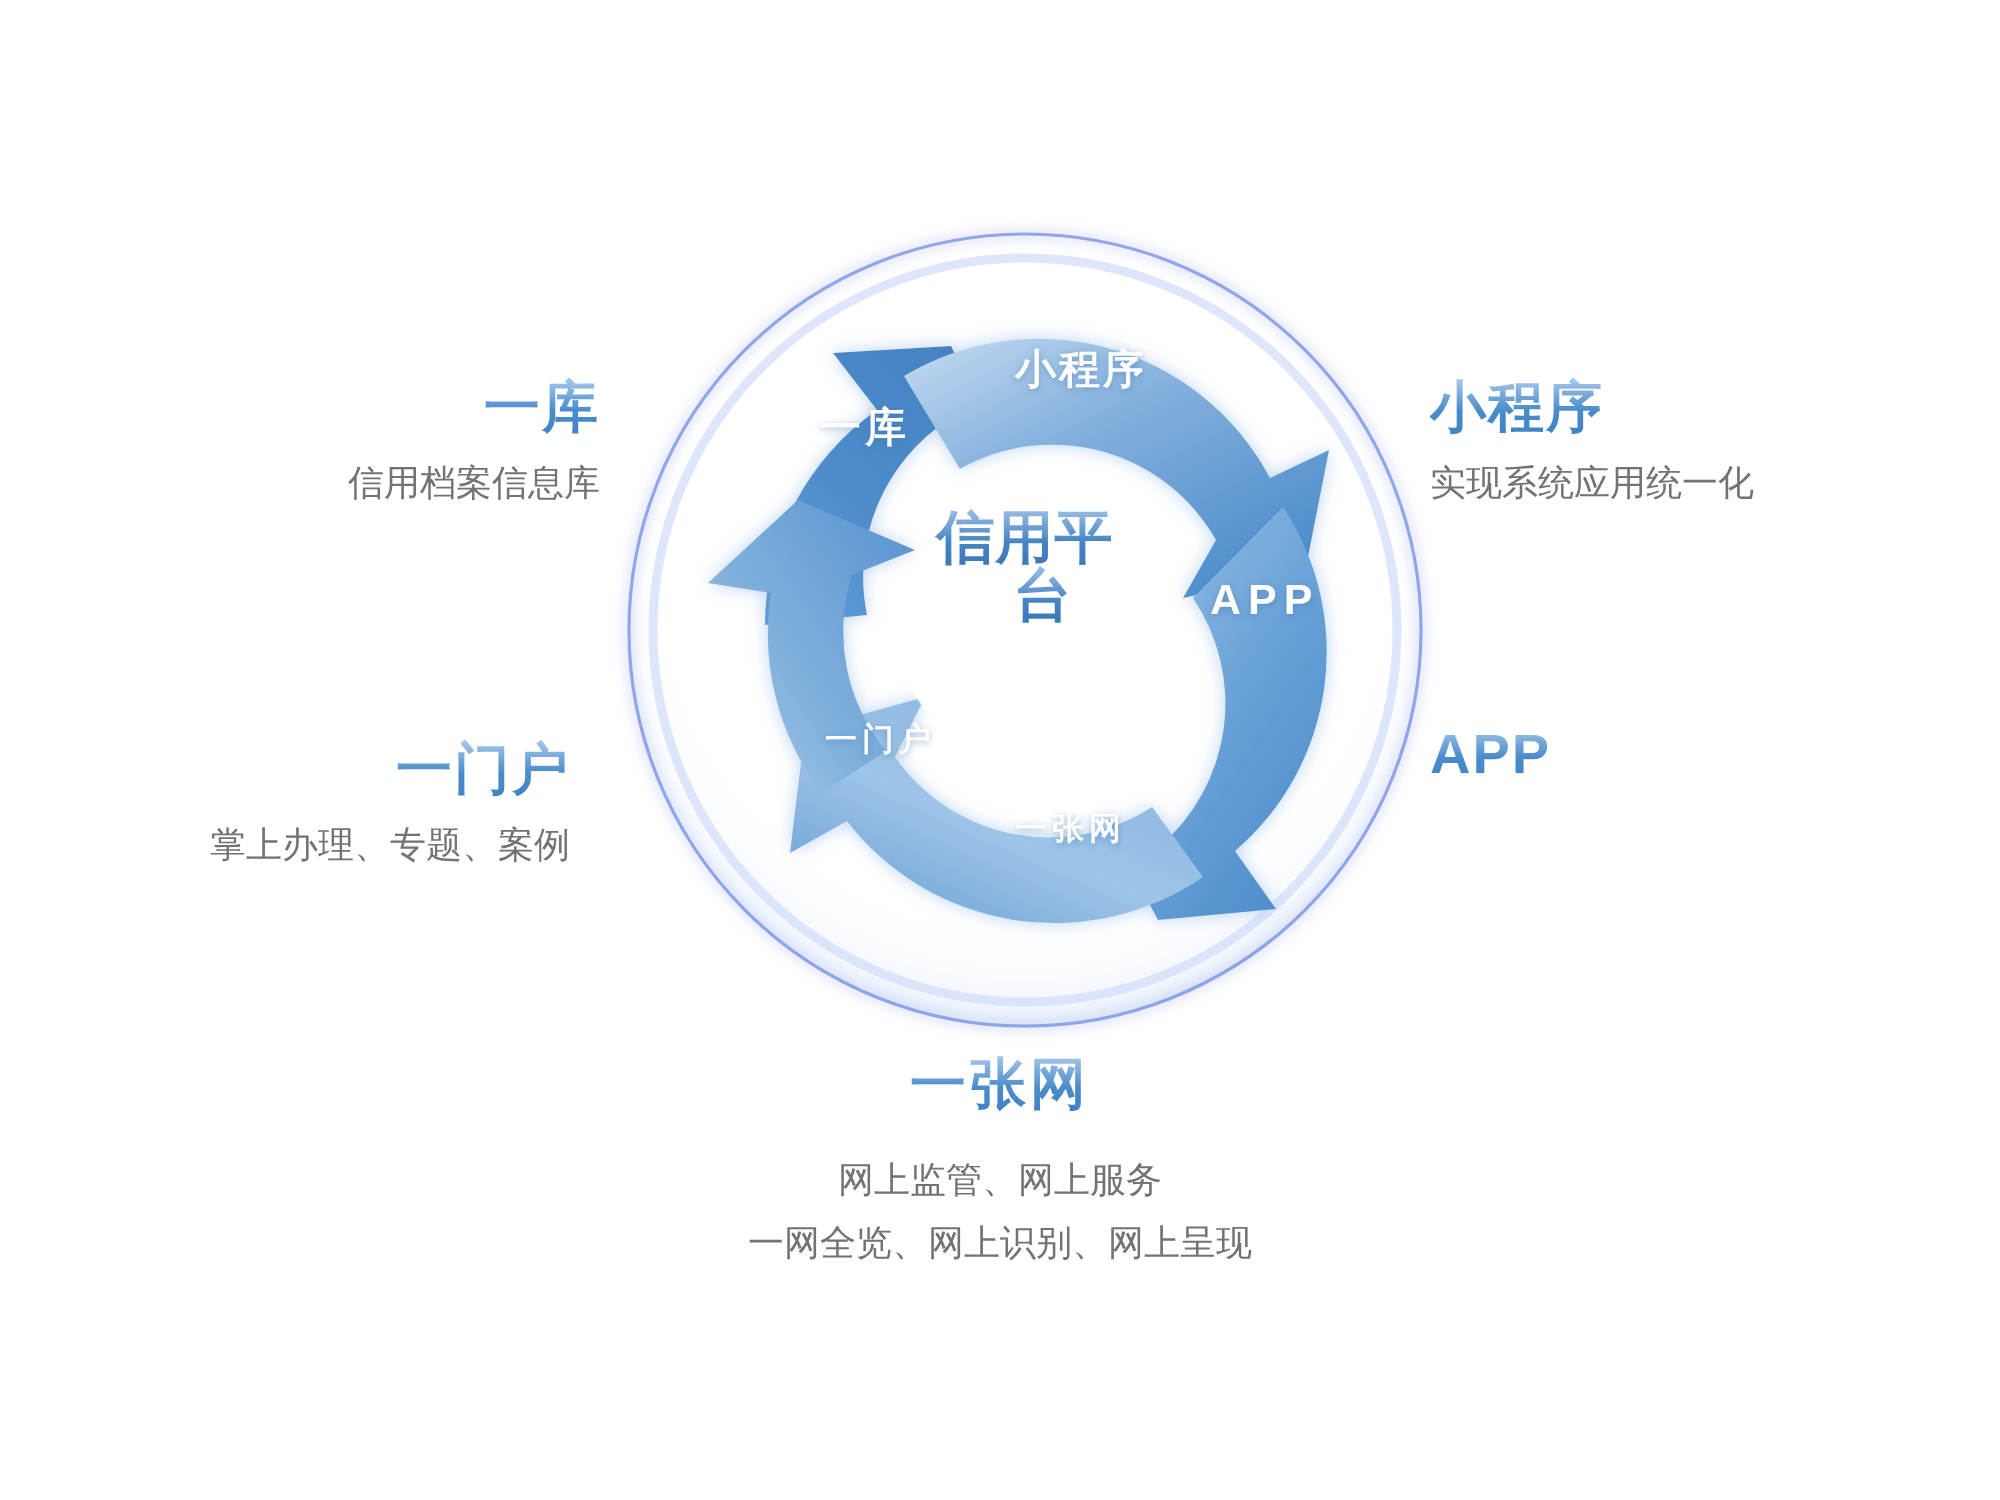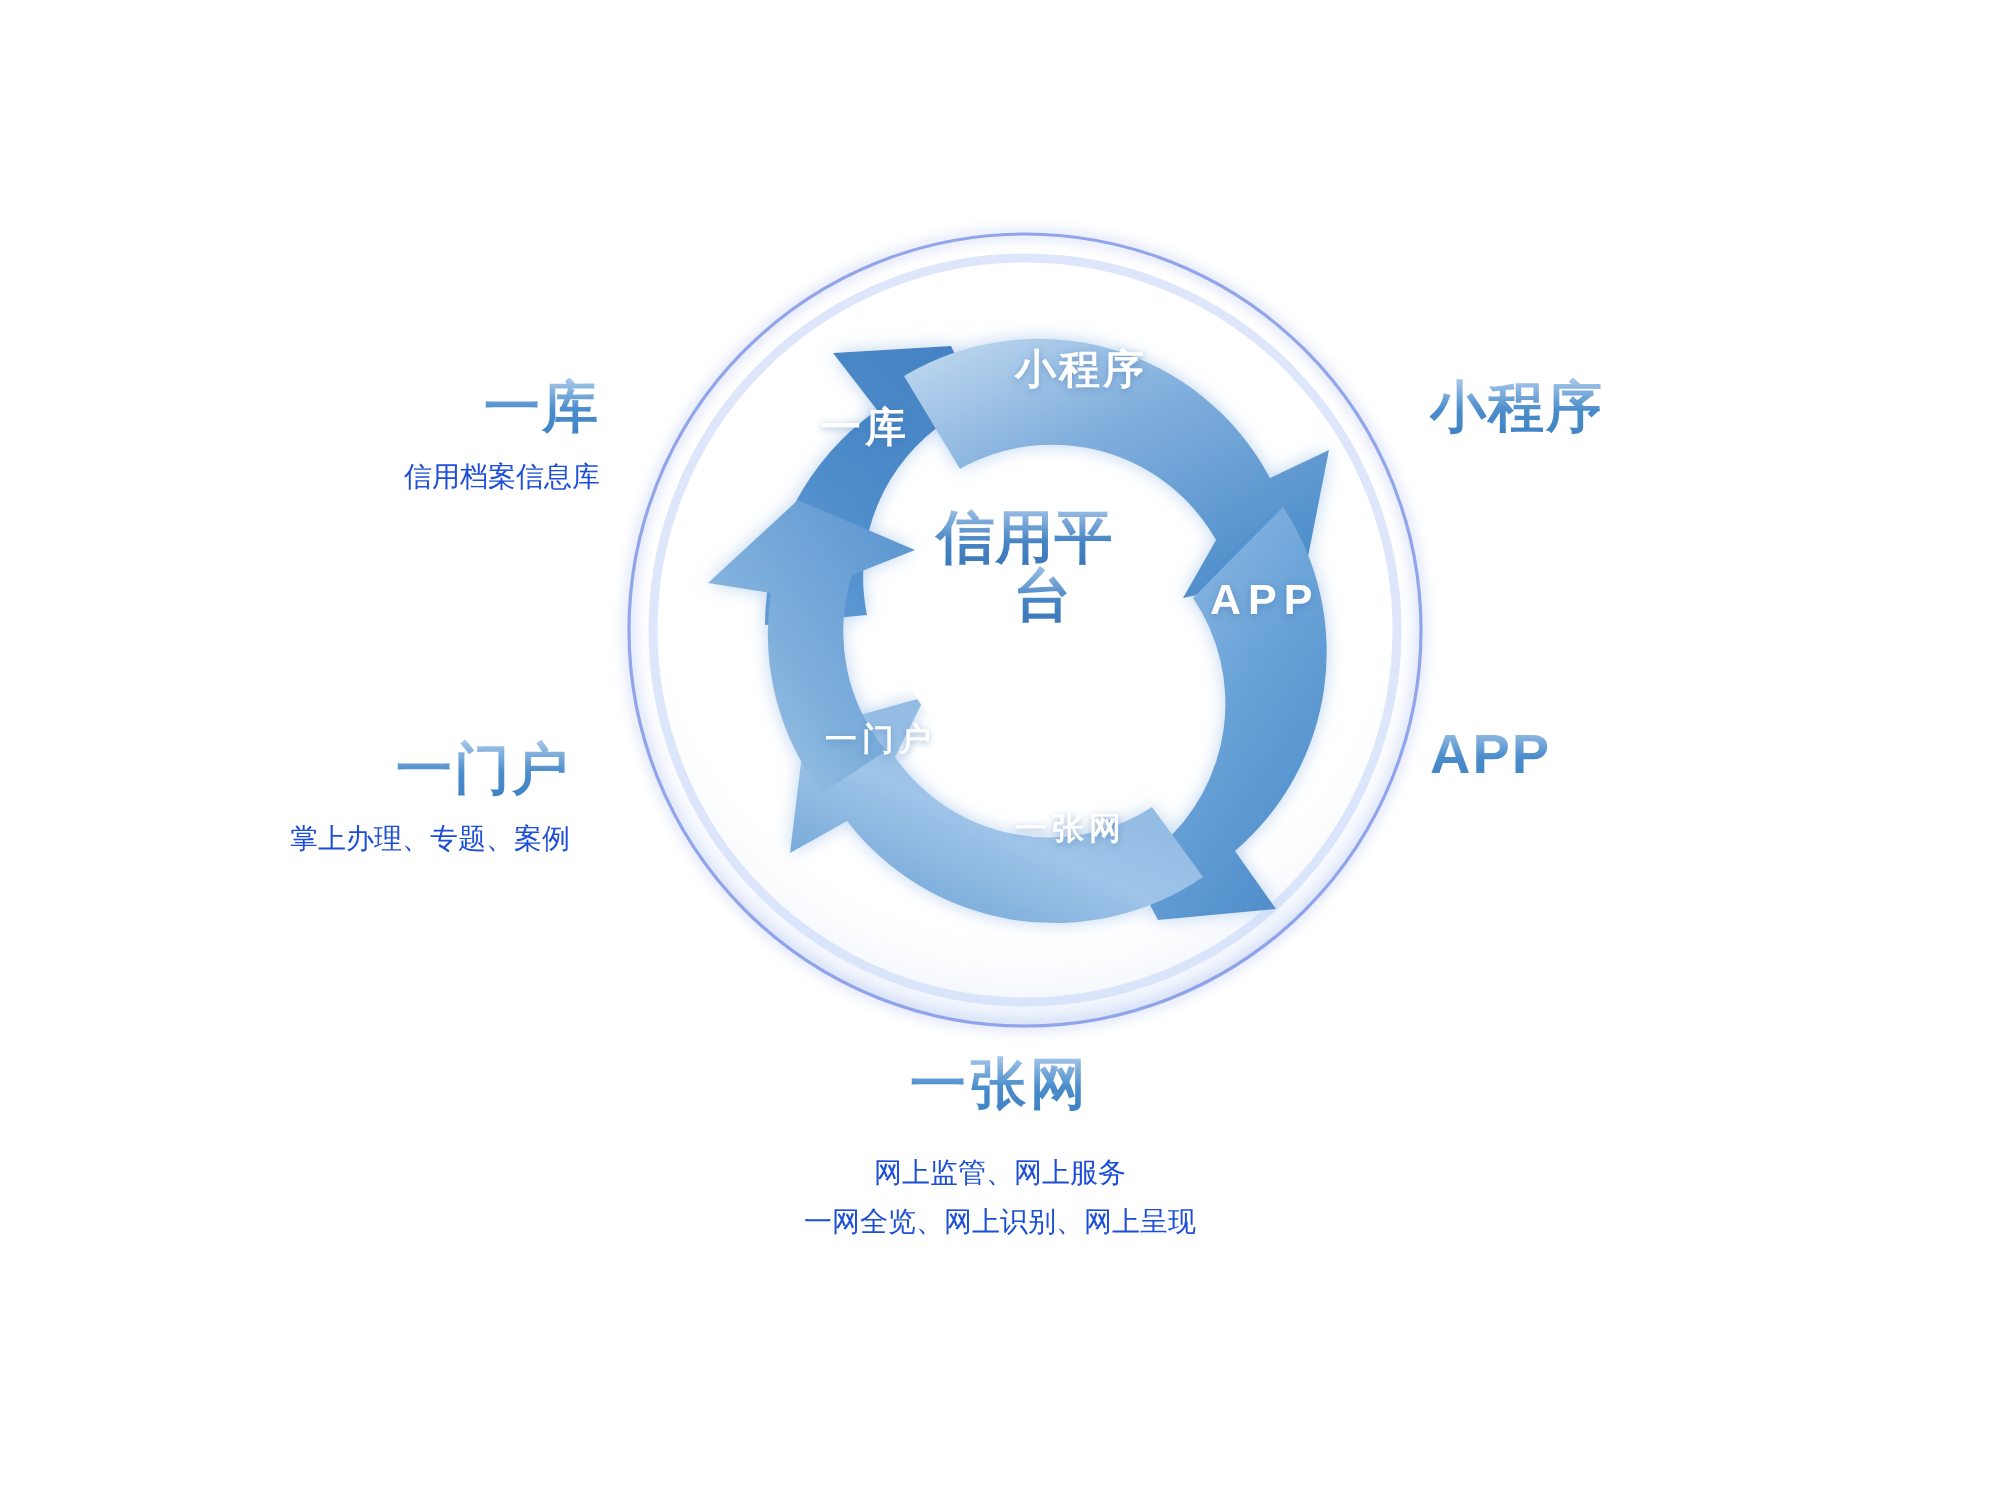--- a/index.html
+++ b/index.html
@@ -15,21 +15,21 @@
   
   .label-block{position:absolute;}
   .label-block .heading{
     font-size:56px;font-weight:bold;line-height:1.05;
     background:linear-gradient(180deg,#a9c9ea 0%,#4a8ccb 55%,#3f82c4 100%);
     -webkit-background-clip:text;background-clip:text;color:transparent;
     letter-spacing:2px;white-space:nowrap;
     text-shadow:none;
   }
   .label-block .desc{
-    font-size:28px;color:#1d4ed8;line-height:1.45;white-space:nowrap;
+    font-size:36px;color:#737373;line-height:1.45;white-space:nowrap;
     margin-top:20px;font-weight:400;
   }
   .lb-left{text-align:right;}
   .lb-right{text-align:left;}
   .lb-center{text-align:center;}
 
   #lbl-yiku{right:1400px;top:378px;}
   #lbl-yimenhu{right:1430px;top:740px;}
   #lbl-xcx{left:1430px;top:378px;}
   #lbl-app{left:1430px;top:725px;}
@@ -76,20 +76,21 @@
     <div class="desc">信用档案信息库</div>
   </div>
 
   <div class="label-block lb-left" id="lbl-yimenhu">
     <div class="heading">一门户</div>
     <div class="desc">掌上办理、专题、案例</div>
   </div>
 
   <div class="label-block lb-right" id="lbl-xcx">
     <div class="heading">小程序</div>
+    <div class="desc">实现系统应用统一化</div>
   </div>
 
   <div class="label-block lb-right" id="lbl-app">
     <div class="heading">APP</div>
   </div>
 
   <div class="label-block lb-center" id="lbl-yizhangwang">
     <div class="heading">一张网</div>
     <div class="desc">
       <div>网上监管、网上服务</div>

